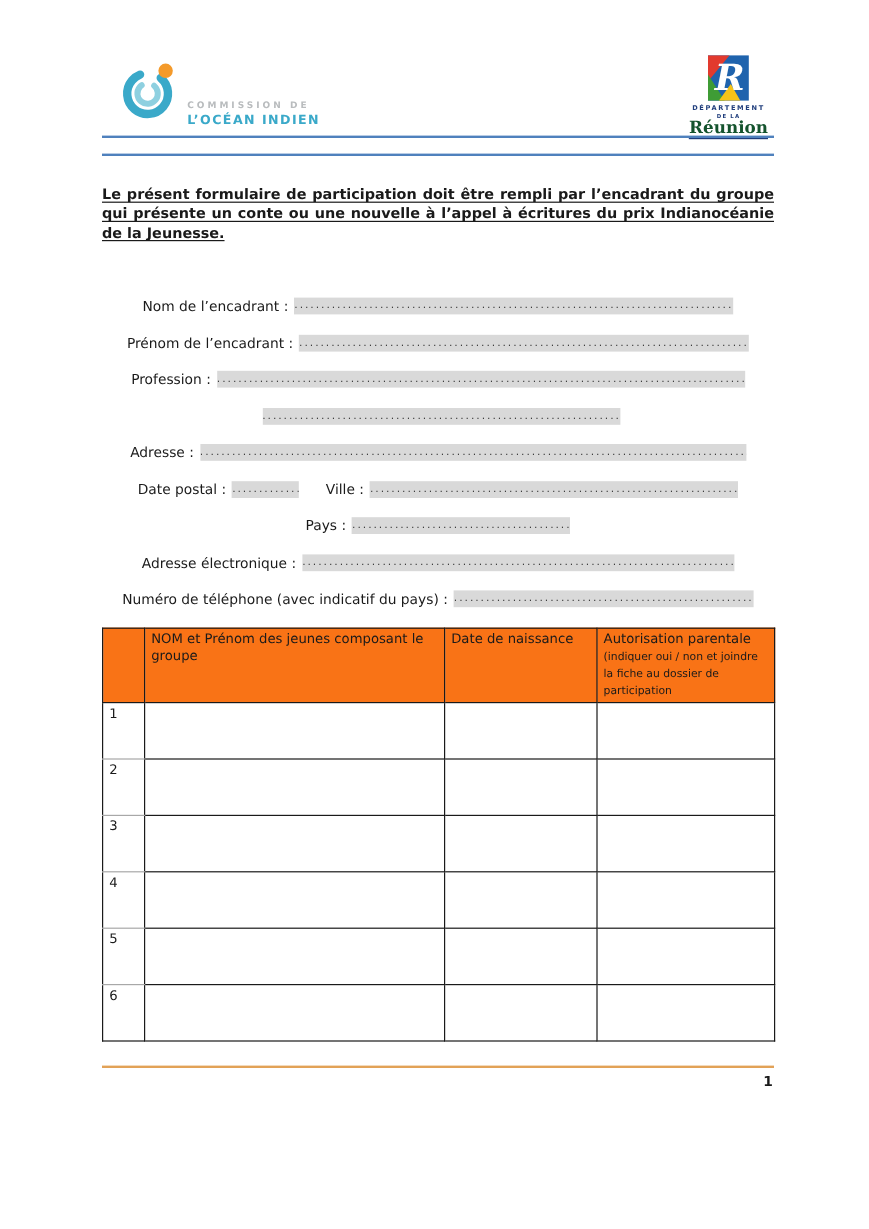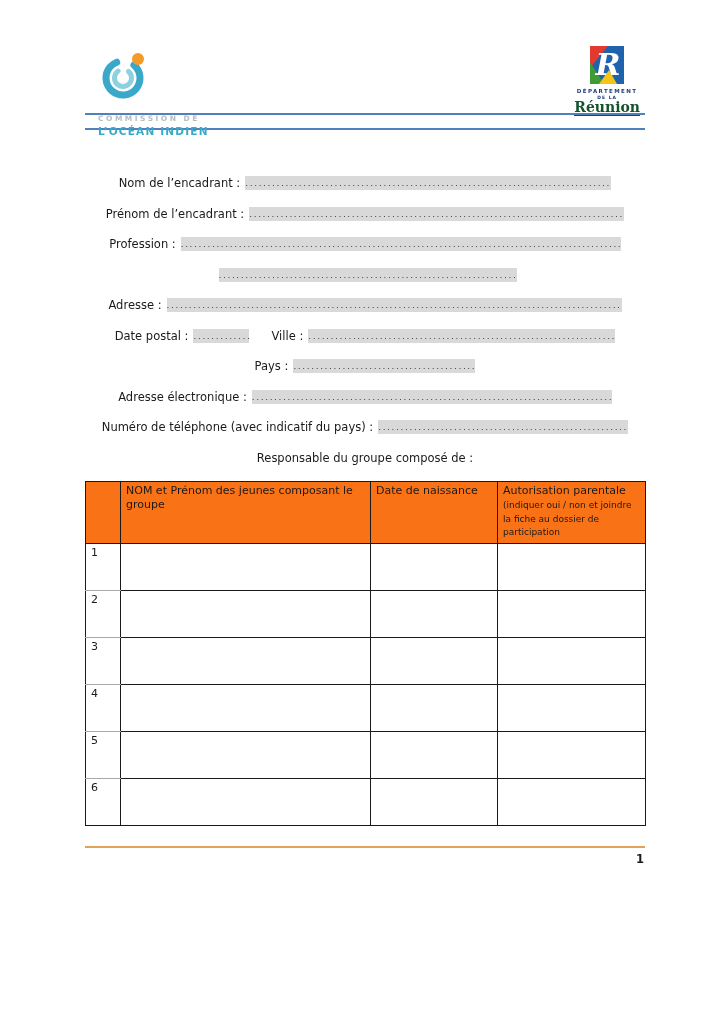--- a/index.html
+++ b/index.html
@@ -4,21 +4,21 @@
 <style>
   * { margin:0; padding:0; box-sizing:border-box; }
   html,body { width:724px; height:1024px; background:#ffffff; overflow:hidden;
     font-family:"DejaVu Sans","Liberation Sans",sans-serif; color:#1a1a1a; }
   .page { width:724px; height:1024px; position:relative; }
   .content { position:absolute; left:85px; width:560px; top:0; }
 
   
   .logo-row { display:flex; justify-content:space-between; align-items:flex-start;
     margin-top:46px; height:64px; }
-  .coi-logo { display:flex; align-items:flex-start; gap:8px; margin-left:13px; margin-top:4px;flex-direction:column; }
+  .coi-logo { display:flex; align-items:flex-end; gap:8px; margin-left:13px; margin-top:4px; }
   .coi-text .l1 { font-size:7.5px; letter-spacing:2.5px; color:#b9bcbe; font-weight:bold; }
   .coi-text .l2 { font-size:10.5px; letter-spacing:1.2px; color:#3aa9c9; font-weight:bold; margin-top:2px; }
   .reunion-logo { display:flex; flex-direction:column; align-items:center; margin-right:5px; }
   .reunion-text { text-align:center; line-height:1; margin-top:1px; }
   .reunion-text .dept { font-size:5.5px; letter-spacing:1.4px; color:#1f3d7c; font-weight:bold; }
   .reunion-text .dela { font-size:4.5px; letter-spacing:1px; color:#1f3d7c; font-weight:bold; margin-top:1px; }
   .reunion-text .name { font-size:14px; color:#14532d; font-weight:bold;
     border-bottom:1.5px solid #1f3d7c; padding-bottom:1px; margin-top:0px;
     font-family:"DejaVu Serif","Liberation Serif",serif; }
 
@@ -104,20 +104,21 @@
       </div>
     </div>
 
     <div class="rule-blue"></div>
 
     <div class="title-block">
     </div>
 
     <div class="rule-blue-2"></div>
 
+    <div class="intro">Le présent formulaire de participation doit être rempli par l’encadrant du groupe qui présente un conte ou une nouvelle à l’appel à écritures du prix Indianocéanie de la Jeunesse.</div>
 
     <div class="fields">
 
       <div class="field-row">
         <span class="field-label">Nom de l’encadrant :</span>
         <span class="field-bar" style="width:366px;">........................................................................................................................................................................</span>
       </div>
 
       <div class="field-row">
         <span class="field-label">Prénom de l’encadrant :</span>
@@ -153,23 +154,20 @@
       <div class="field-row">
         <span class="field-label">Adresse électronique :</span>
         <span class="field-bar" style="width:360px;">........................................................................................................................................................................</span>
       </div>
 
       <div class="field-row">
         <span class="field-label">Numéro de téléphone (avec indicatif du pays) :</span>
         <span class="field-bar" style="width:250px;">........................................................................................................................................................................</span>
       </div>
 
-      <div class="field-row">
-        <span class="field-label">Responsable du groupe composé de :</span>
-      </div>
 
     </div>
 
     <table class="group-table">
       <colgroup>
         <col class="c-num">
           <col class="c-name">
           <col class="c-birth">
           <col class="c-auth">
       </colgroup>

